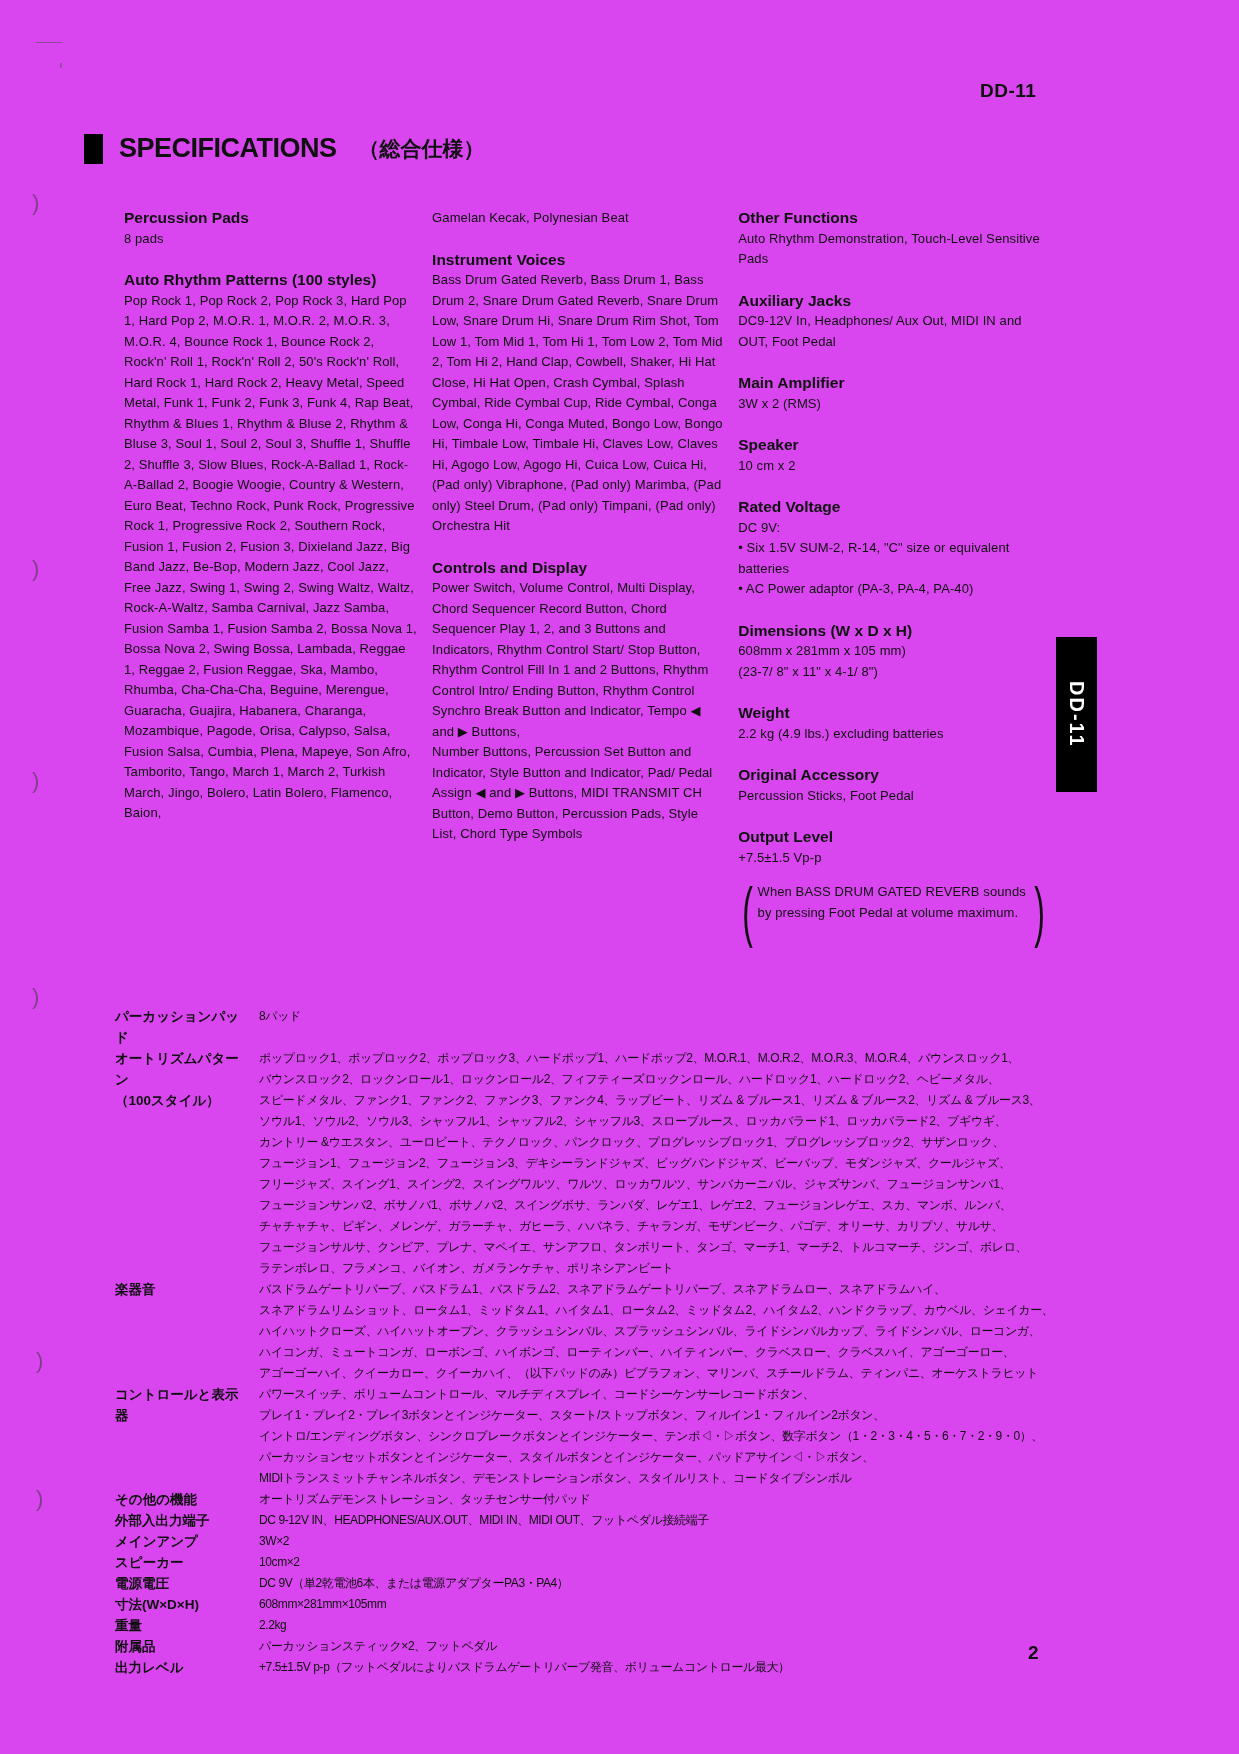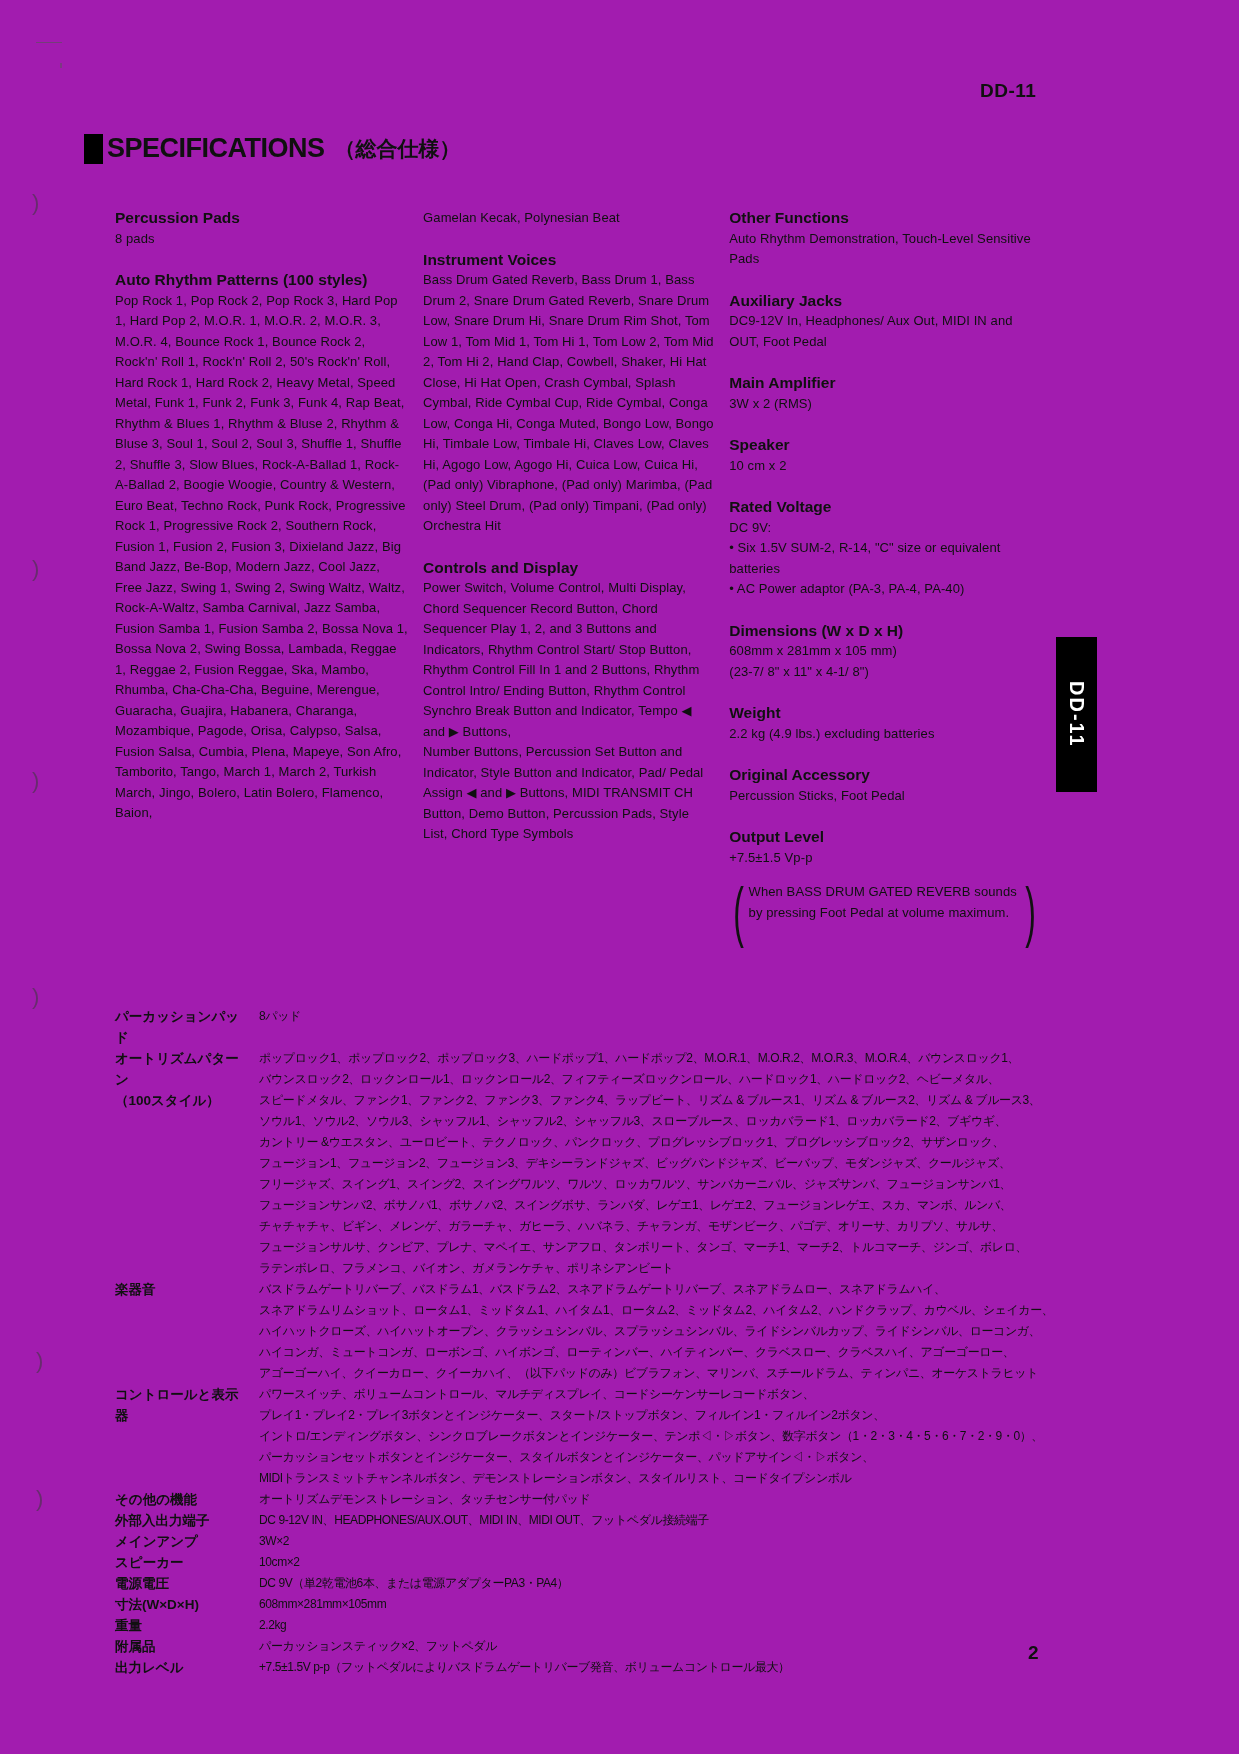--- a/index.html
+++ b/index.html
@@ -1,44 +1,44 @@
 <!DOCTYPE html>
 <html><head>
 <meta charset="utf-8">
 <style>
   * { margin:0; padding:0; box-sizing:border-box; }
   html,body { background:#e8e8e8; }
   .page {
     position:relative;
     width:1239px; height:1754px;
     margin:0 auto;
-    background:#a21caf;
+    background:#d946ef;
     color:#101010;
     font-family:"Liberation Sans", sans-serif;
     overflow:hidden;
   }
   
   .model-header {
     position:absolute; top:80px; left:980px;
     font-size:19px; font-weight:700; letter-spacing:0.5px;
   }
   
   .title-row {
     position:absolute; left:84px; top:133px;
-    display:flex; align-items:center;
+    display:flex; align-items:center;gap:12px;
   }
   .title-square {
     display:inline-block; width:19px; height:30px;
     background:#000; margin-right:4px;
   }
   .title-en { font-size:27px; font-weight:700; letter-spacing:-0.5px; }
   .title-jp { font-size:21px; font-weight:700; margin-left:10px; }
   
   .columns {
-    position:absolute; left:115px; top:208px;
+    position:absolute; left:124px; top:208px;
     display:flex; gap:15px; width:925px;
   }
   .col { width:298px; }
   .col.c2 { width:296px; }
   .col.c3 { width:316px; }
   .section + .section { margin-top:21px; }
   .h { font-size:15.5px; font-weight:700; line-height:20.5px; }
   .h:empty { display:none; }
   .b { font-size:13px; line-height:20.5px; white-space:pre-line; letter-spacing:0.1px; }
   

